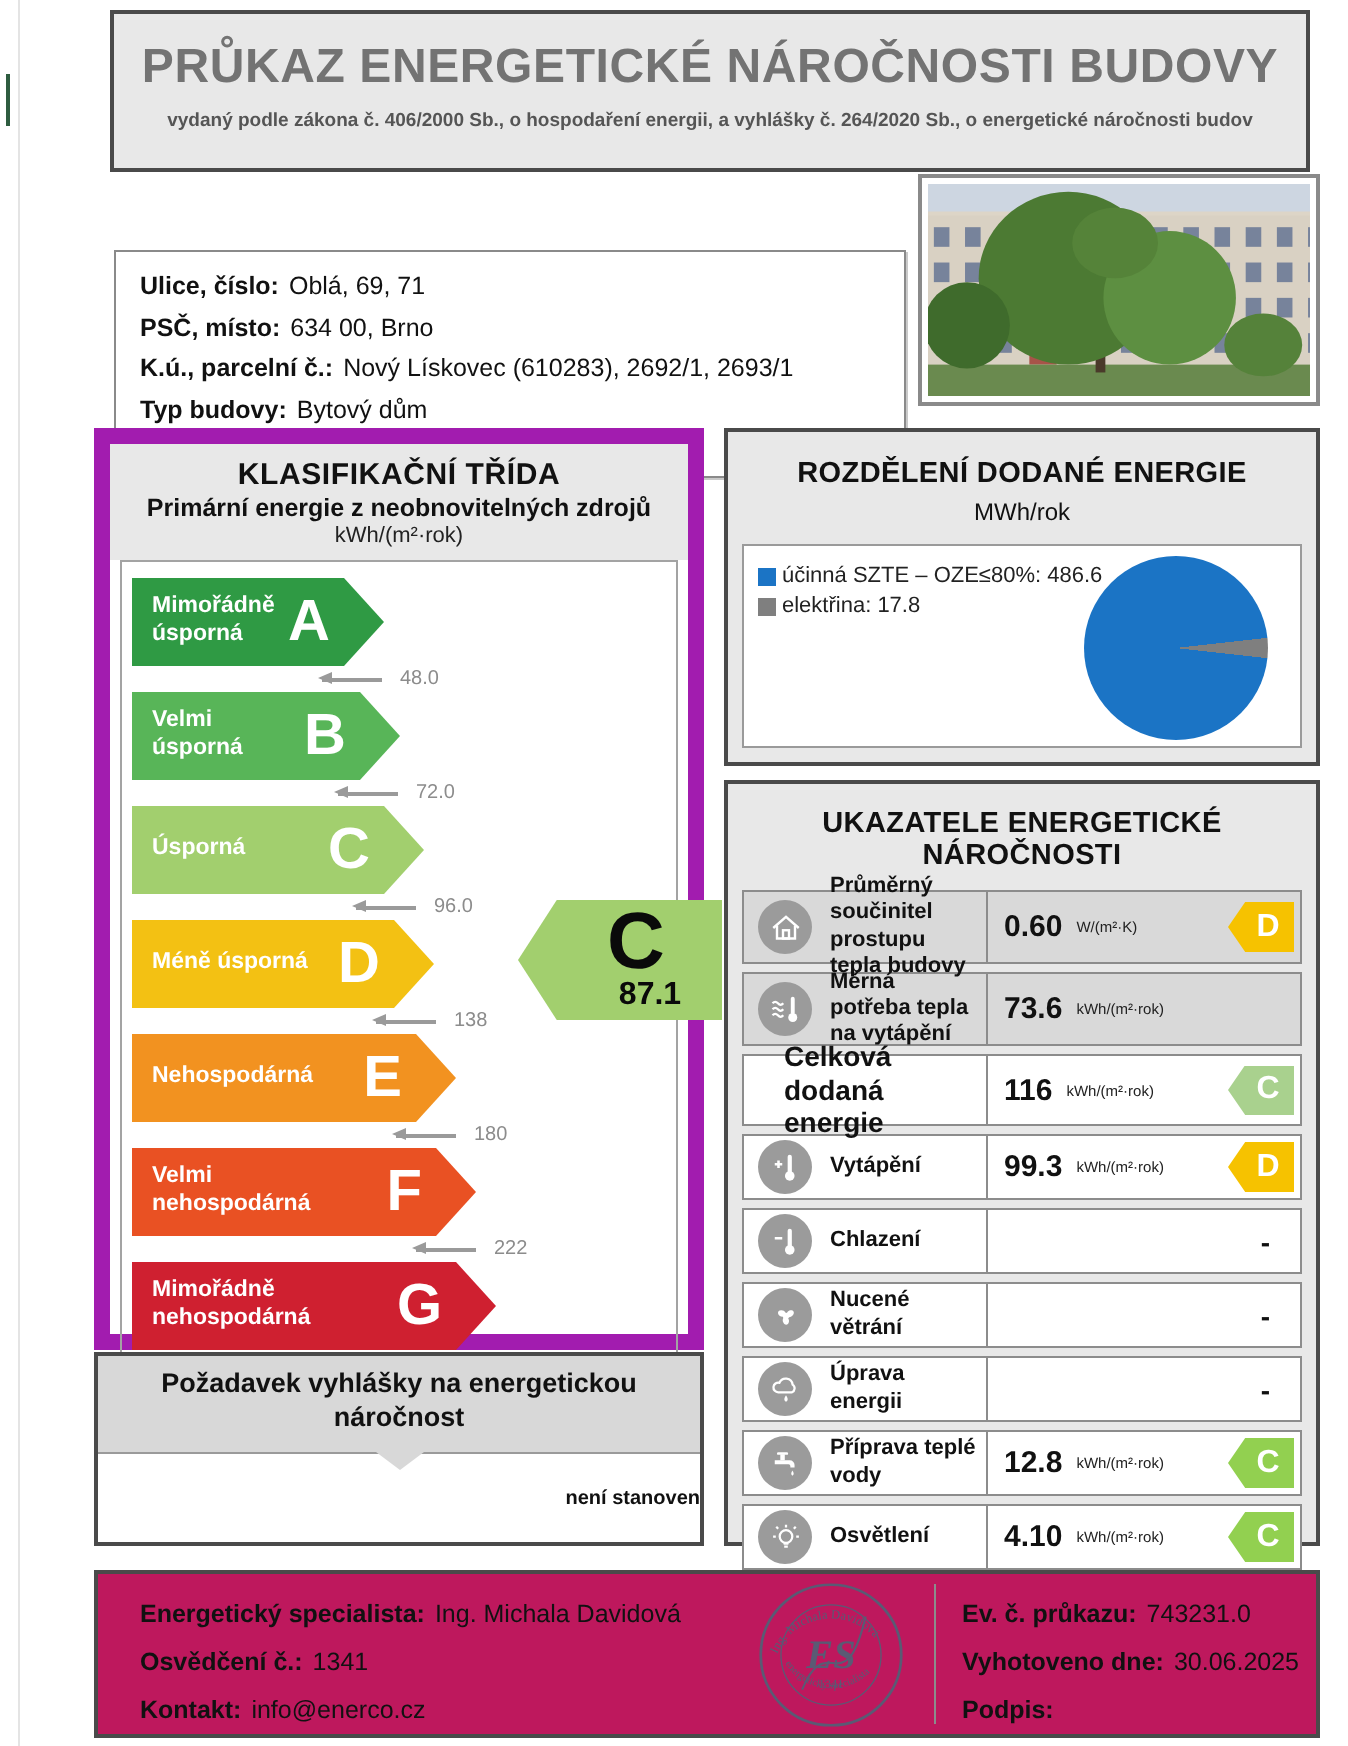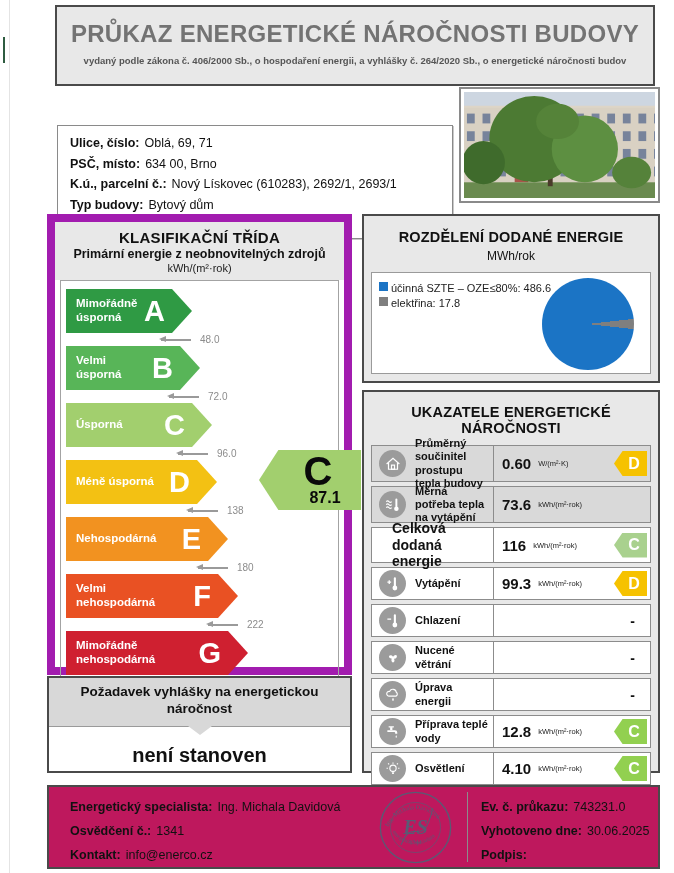--- a/index.html
+++ b/index.html
@@ -54,30 +54,30 @@
   .ind-value { font-size:16px; font-weight:bold; color:#0a0a0a; margin-top:0; padding-left:14px; }
 
   
   .req-panel { position:absolute; left:47px; top:676px; width:305px; height:97px;
                border:2px solid #4a4a4a; background:#fff; }
   .req-head { background:#d8d8d8; border-bottom:1px solid #9a9a9a; text-align:center;
               font-size:13.5px; font-weight:bold; line-height:1.25; padding:6px 10px 8px; position:relative; }
   .req-head::after { content:''; position:absolute; top:100%; left:50%; margin-left:-12px;
                      border-left:12px solid transparent; border-right:12px solid transparent;
                      border-top:9px solid #d8d8d8; }
-  .req-val { text-align:center; font-size:20px; font-weight:bold; margin-top:17px; }
+  .req-val { text-align:right; font-size:10px; font-weight:bold; margin-top:17px; }
 
   
   .pie-panel { position:absolute; left:362px; top:214px; width:298px; height:169px;
                border:2px solid #4a4a4a; background:#e8e8e8; }
   .pp-title { margin-top:13px; text-align:center; font-size:14.5px; font-weight:bold; letter-spacing:.2px; }
   .pp-sub { margin-top:4px; text-align:center; font-size:12px; }
   .pp-box { margin:9px 7px 0; height:102px; background:#fff; border:1px solid #9a9a9a; position:relative; }
   .legend { position:absolute; left:7px; top:9px; font-size:11px; color:#222; }
-  .leg-row { display:flex; margin-bottom:3px; }
+  .leg-row { display:flex; align-items:center; margin-bottom:3px; }
   .leg-sq { width:9px; height:9px; margin-right:3px; flex:none; }
   .pie { position:absolute; right:16px; top:5px; width:92px; height:92px; border-radius:50%; }
 
   
   .ind-panel { position:absolute; left:362px; top:390px; width:298px; height:383px;
                border:2px solid #4a4a4a; background:#e8e8e8; padding:0 7px; }
   .ip-title { margin:12px 0 9px; text-align:center; font-size:14.5px; font-weight:bold; letter-spacing:.2px; }
   .ind-row { background:#fff; border:1px solid #8c8c8c; height:33px; margin-bottom:4px;
              display:flex; align-items:center; padding-left:7px; }
   .ind-row.shaded { background:#d9d9d9; height:37px; }

